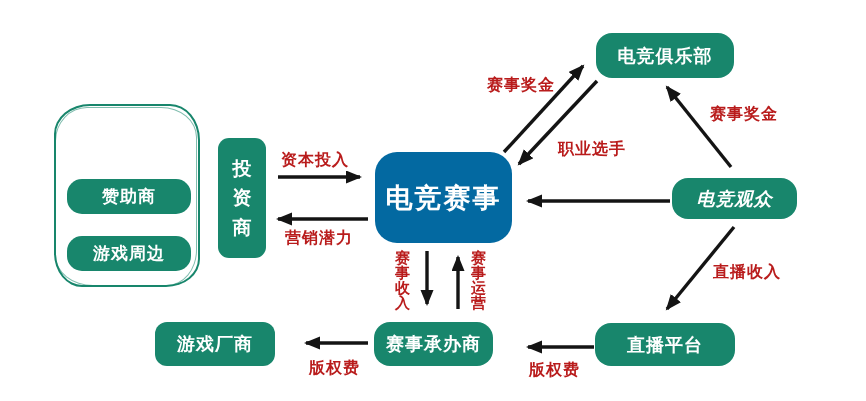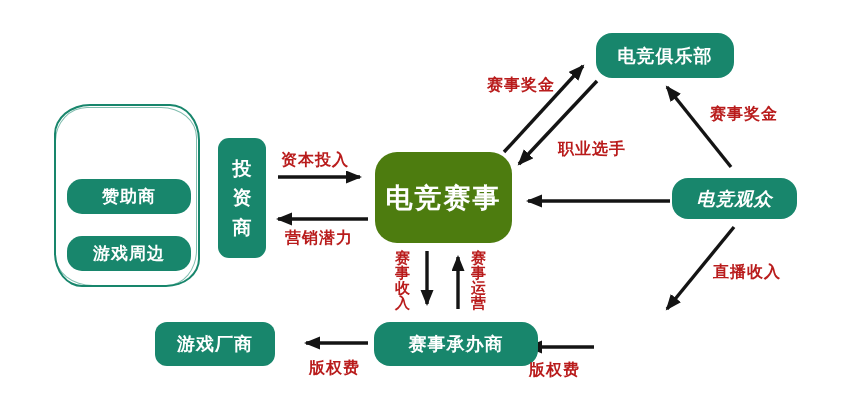--- a/index.html
+++ b/index.html
@@ -20,21 +20,21 @@
     align-items: center;
     justify-content: center;
     border-radius: 16px;
     font-size: 18px;
     letter-spacing: 1px;
     text-align: center;
     box-sizing: border-box;
   }
   .node.small { border-radius: 15px; font-size: 17px; }
   .node.gray {
-    background: #4d7c0f;
+    background: #0369a1;
     border-radius: 22px;
     font-size: 27px;
     letter-spacing: 2px;
   }
   .node.vertical {
     border-radius: 11px;
     font-size: 19px;
     line-height: 1.55;
     letter-spacing: 0;
   }
@@ -114,21 +114,22 @@
   <div class="node small" style="left:67px; top:236px; width:124px; height:35px;">游戏周边</div>
 
   <div class="node vertical" style="left:218px; top:138px; width:48px; height:120px;">
     <span class="vtext">投资商</span>
   </div>
 
   <div class="node gray" style="left:375px; top:152px; width:137px; height:91px;">电竞赛事</div>
 
   <div class="node" style="left:596px; top:33px; width:138px; height:45px;">电竞俱乐部</div>
   <div class="node" style="left:672px; top:178px; width:125px; height:41px;font-style:italic;">电竞观众</div>
-  <div class="node" style="left:374px; top:322px; width:164px; height:44px;">赛事承办商</div>
+  <div class="node" style="left:595px; top:323px; width:140px; height:43px;">直播平台</div>
+  <div class="node" style="left:374px; top:322px; width:119px; height:44px;">赛事承办商</div>
   <div class="node" style="left:155px; top:322px; width:120px; height:44px;border-radius:12px;">游戏厂商</div>
 
   <div class="edge-label" style="left:281px; top:150px;">资本投入</div>
   <div class="edge-label" style="left:285px; top:228px;">营销潜力</div>
   <div class="edge-label" style="left:487px; top:75px;">赛事奖金</div>
   <div class="edge-label" style="left:558px; top:126px;margin-top:13px;">职业选手</div>
   <div class="edge-label" style="left:710px; top:104px;">赛事奖金</div>
   <div class="edge-label" style="left:713px; top:262px;">直播收入</div>
   <div class="edge-label vertical" style="left:394px; top:250px;">赛事收入</div>
   <div class="edge-label vertical" style="left:470px; top:250px;">赛事运营</div>

